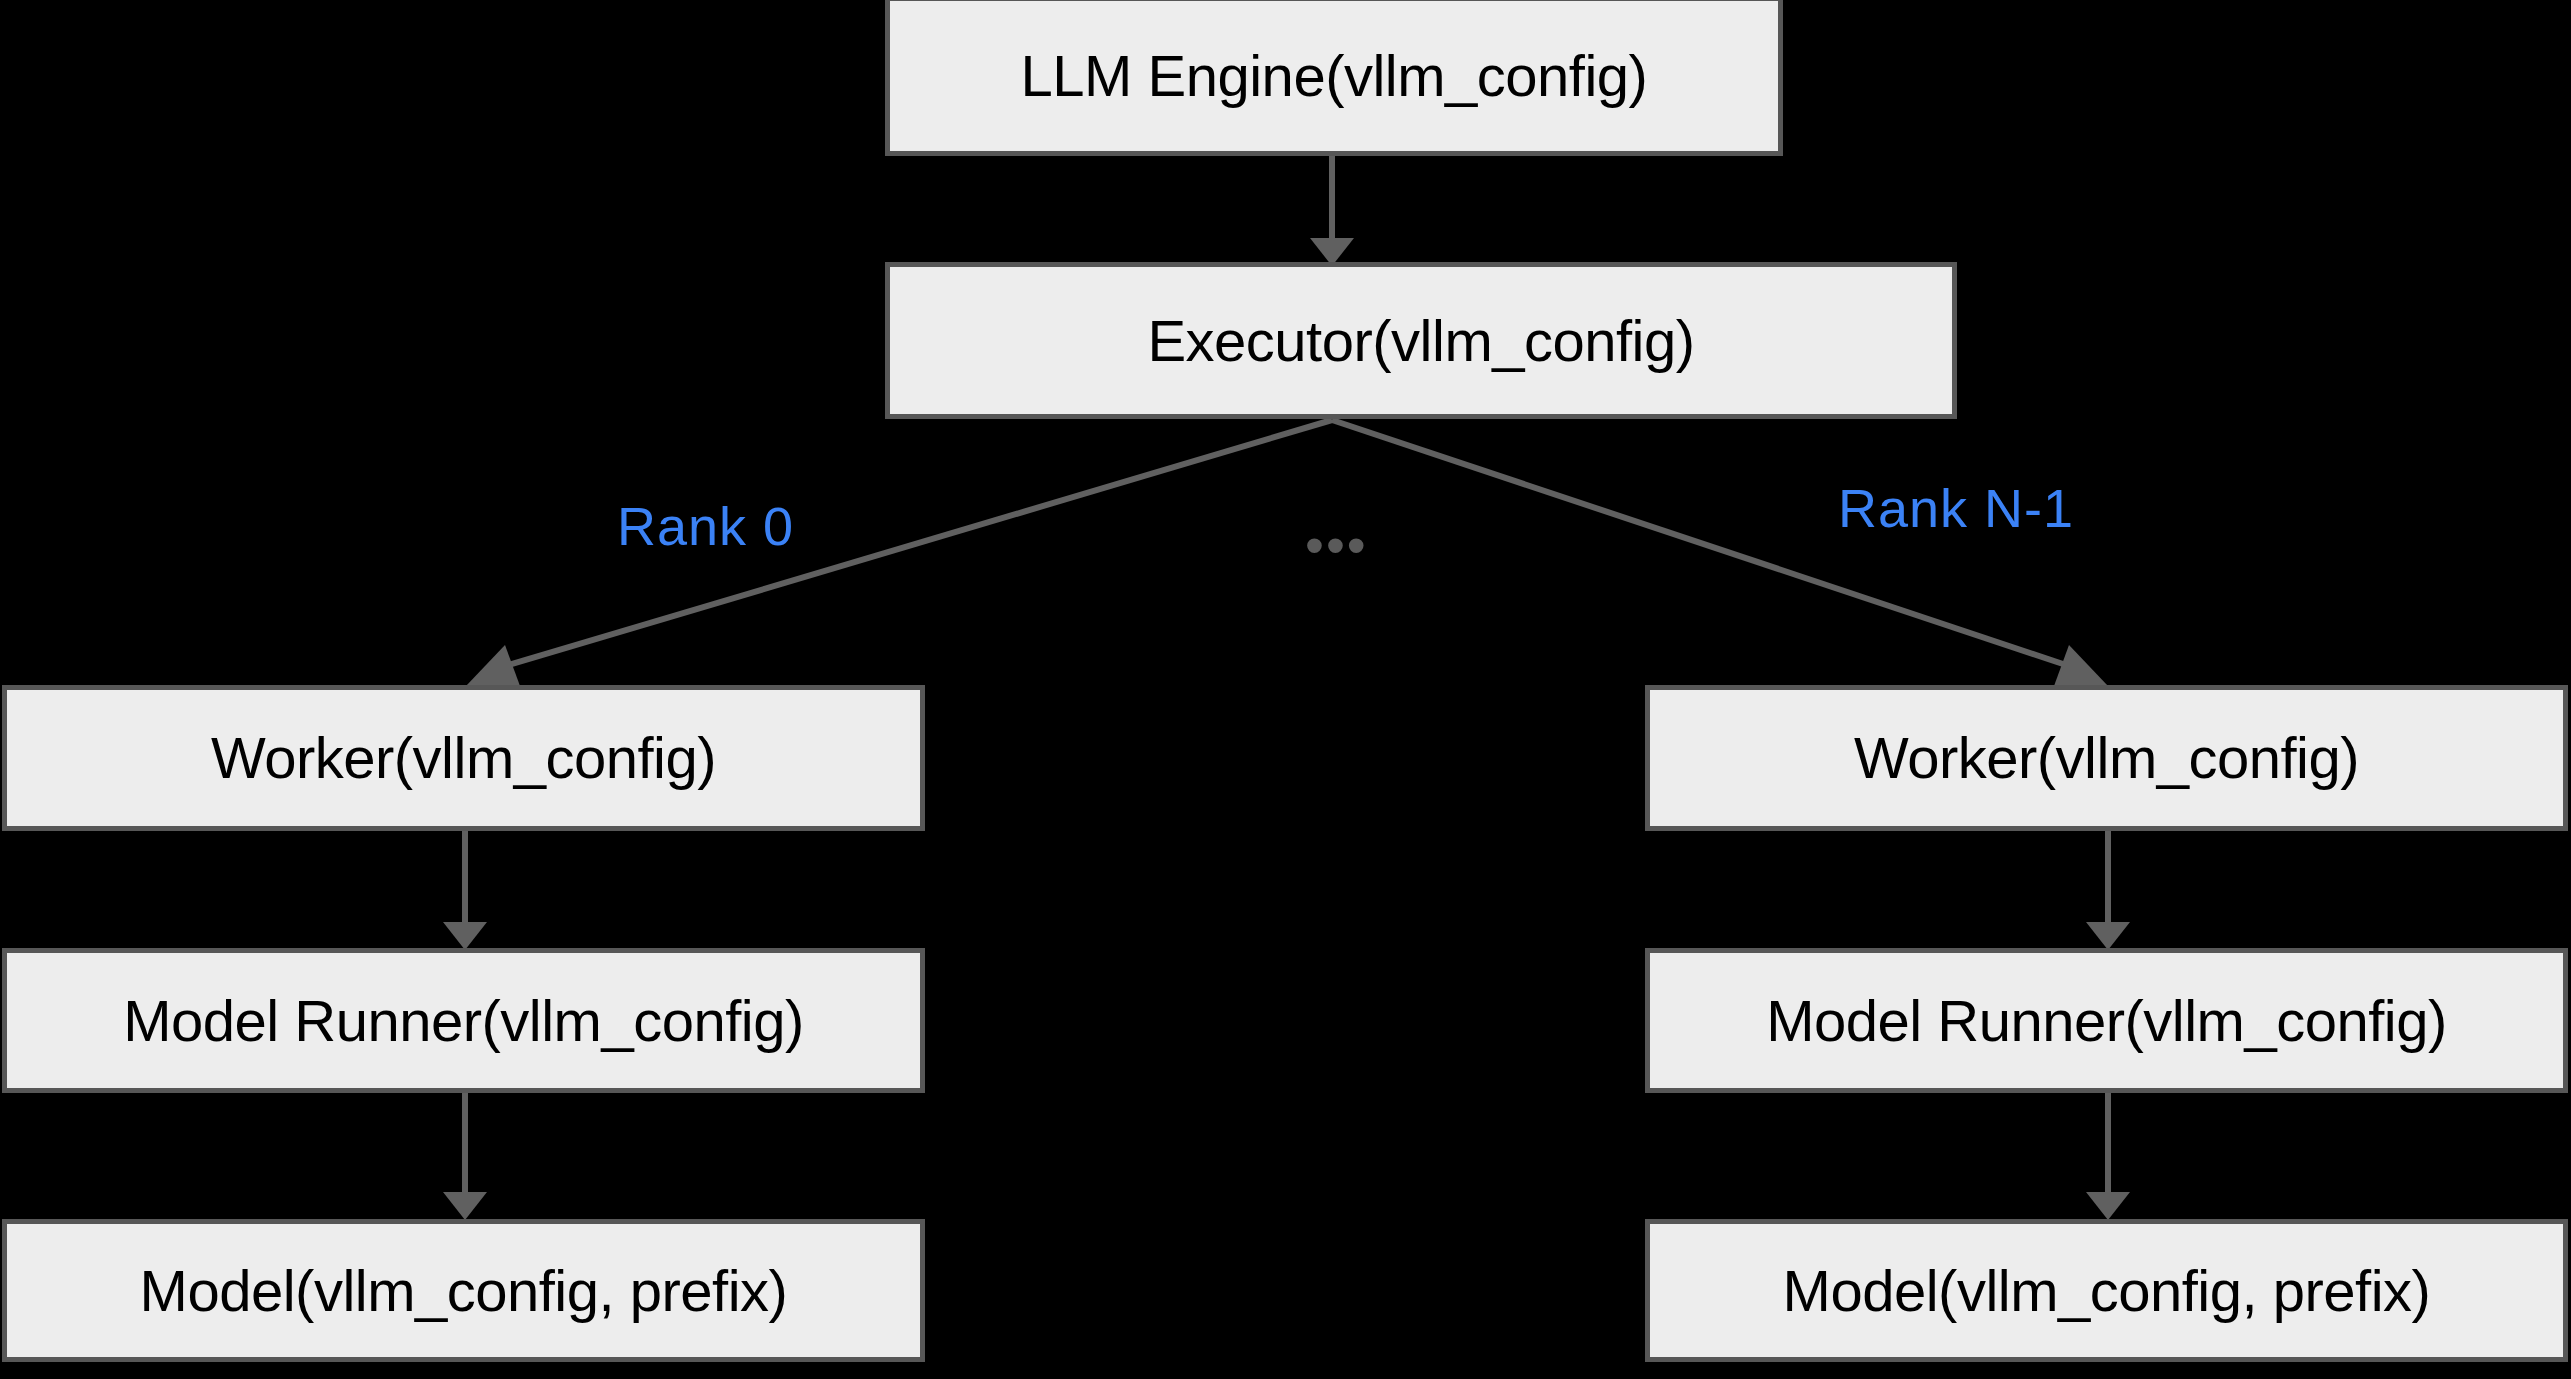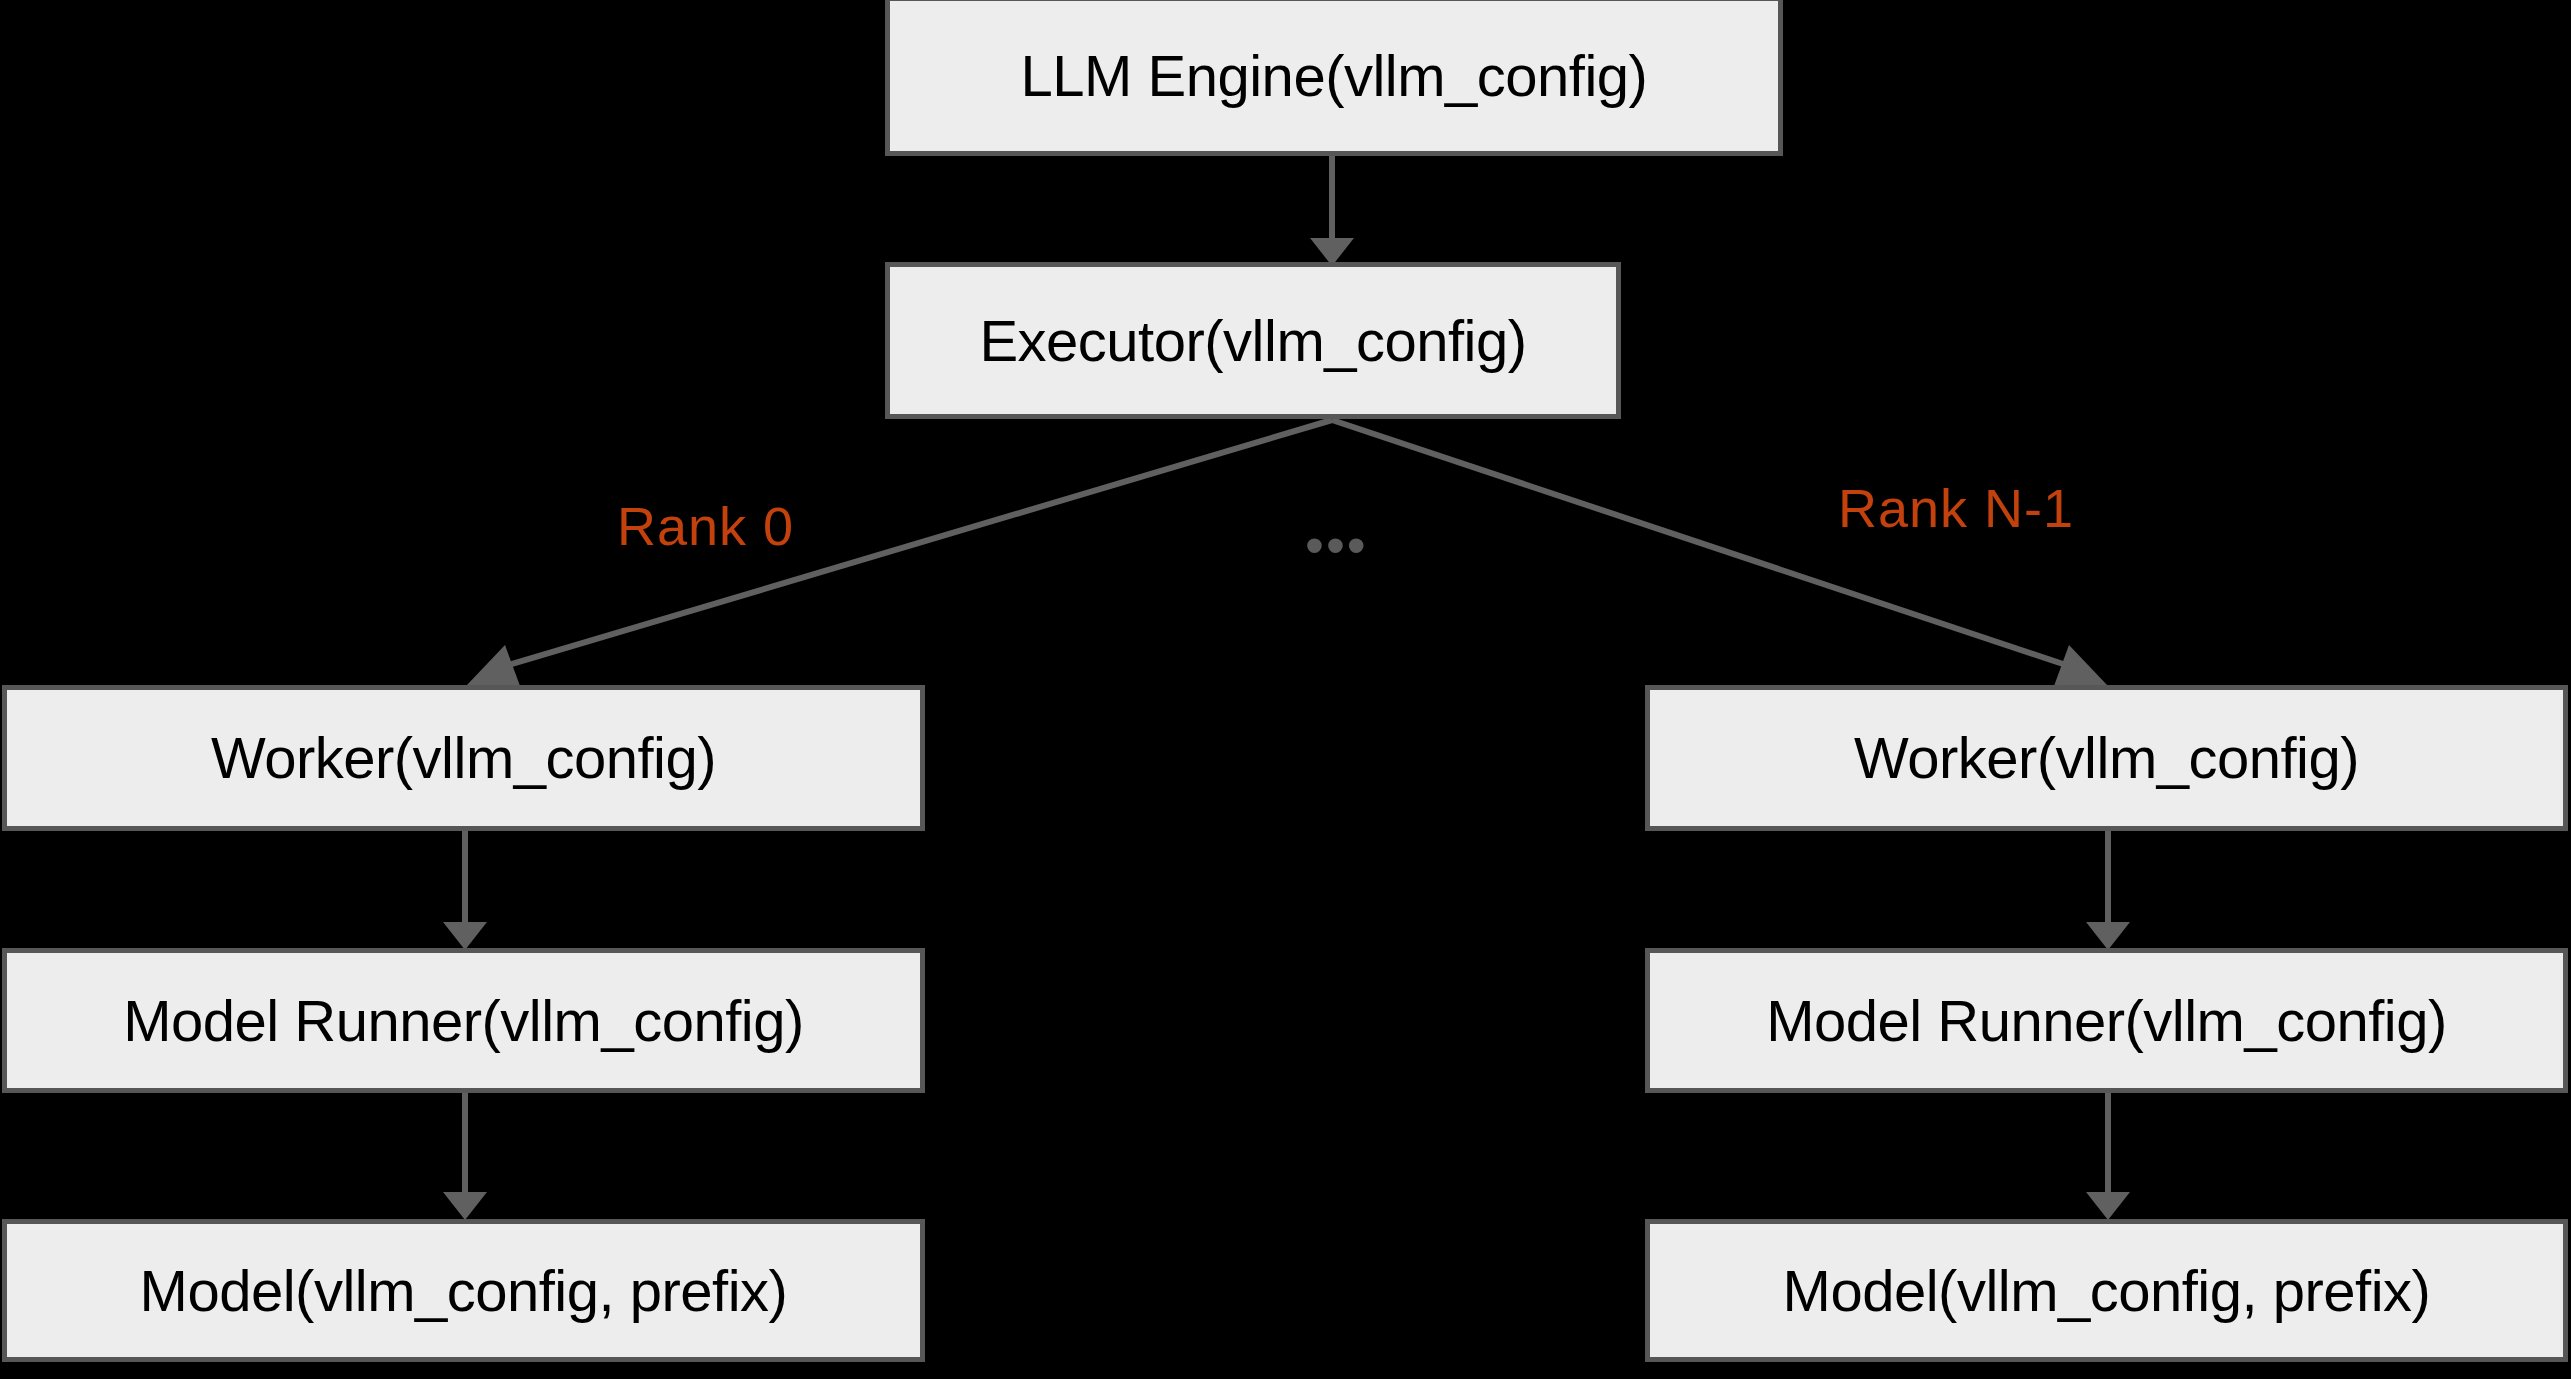--- a/index.html
+++ b/index.html
@@ -30,21 +30,21 @@
     font-family: "Liberation Sans", sans-serif;
     font-weight: 400;
     font-size: 58px;
     letter-spacing: -0.5px;
     line-height: 1.1;
     white-space: nowrap;
     user-select: none;
   }
   .edge-label {
     position: absolute;
-    color: #c2410c;
+    color: #3b82f6;
     font-family: "Liberation Sans", sans-serif;
     font-weight: 400;
     font-size: 54px;
     letter-spacing: 1px;
     white-space: nowrap;
     user-select: none;
   }
   .edge-ellipsis {
     position: absolute;
     color: #5a5a5a;
@@ -110,21 +110,21 @@
     </g>
 
     <g>
       <path class="edge-path" d="M 2108 1092 L 2108 1192"></path>
       <polygon class="edge-head" points="2086,1192 2130,1192 2108,1220"></polygon>
     </g>
   </svg>
 
   <div class="node" style="left:885px; top:-4px; width:898px; height:160px;">LLM Engine(vllm_config)</div>
 
-  <div class="node" style="left:885px; top:262px; width:736px; height:157px;">Executor(vllm_config)</div>
+  <div class="node" style="left:885px; top:262px; width:1072px; height:157px;">Executor(vllm_config)</div>
 
   <div class="edge-label" style="left:617px; top:495px;">Rank 0</div>
 
   <div class="edge-ellipsis" style="left:1305px; top:535px;">•••</div>
 
   <div class="edge-label" style="left:1838px; top:477px;">Rank N-1</div>
 
   <div class="node" style="left:2px; top:685px; width:923px; height:146px;">Worker(vllm_config)</div>
 
   <div class="node" style="left:2px; top:948px; width:923px; height:145px;">Model Runner(vllm_config)</div>

